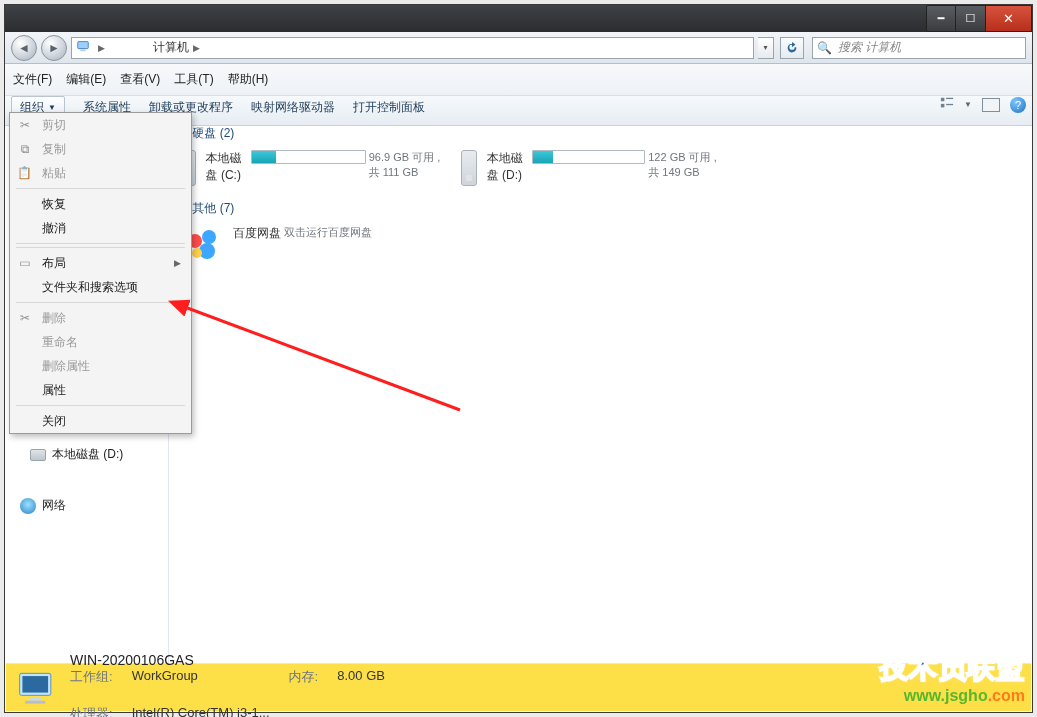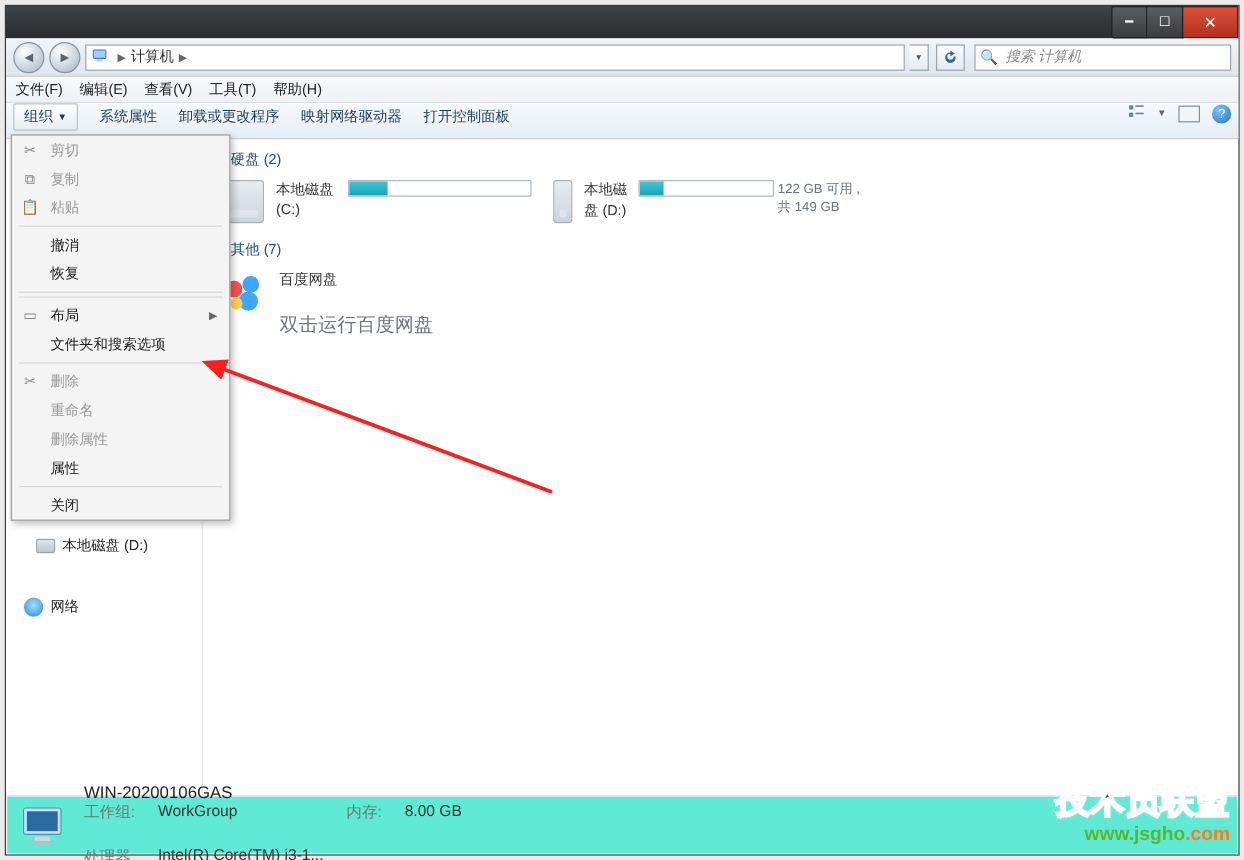--- a/index.html
+++ b/index.html
@@ -10,29 +10,29 @@
   .titlebar { height:27px; background:linear-gradient(#3f4246,#2a2c2f); display:flex; justify-content:flex-end; align-items:stretch; }
   .win-btn { width:30px; display:flex; align-items:center; justify-content:center; color:#fff; font-size:11px; cursor:pointer; }
   .win-btn.min { background:linear-gradient(#5a5d61,#3a3c3f); border:1px solid #222; border-radius:2px 0 0 2px; }
   .win-btn.max { background:linear-gradient(#5a5d61,#3a3c3f); border:1px solid #222; border-left:0; }
   .win-btn.close { width:46px; background:linear-gradient(#d9523c,#b52f1c); border:1px solid #5a0e05; border-radius:0 2px 2px 0; border-left:0; font-size:13px; }
 
   
   .navrow { height:32px; background:linear-gradient(#f2f5f8,#dfe5ec); display:flex; align-items:center; padding:0 6px; gap:4px; border-bottom:1px solid #b5bfc8; }
   .nav-circle { width:26px; height:26px; border-radius:50%; background:radial-gradient(circle at 35% 30%, #fff, #cfd6dd 55%, #a7b0ba); border:1px solid #8a939c; display:flex; align-items:center; justify-content:center; color:#5a636d; font-size:12px; }
   .addr { flex:1; height:22px; border:1px solid #9aa4ad; background:#fff; display:flex; align-items:center; padding:0 4px; font-size:12px; color:#333; }
-  .addr .seg { display:flex; align-items:center; gap:4px; }
+  .addr .seg { display:flex; align-items:center; gap:4px;margin-left:44px; }
   .addr-chev { color:#666; font-size:9px; padding:0 4px; }
   .addr-drop { width:16px; height:22px; border:1px solid #9aa4ad; border-left:0; background:linear-gradient(#fff,#e6ebf0); display:flex; align-items:center; justify-content:center; font-size:8px; color:#555; }
   .refresh { width:24px; height:22px; border:1px solid #9aa4ad; background:linear-gradient(#fafcfe,#e6ebf0); display:flex; align-items:center; justify-content:center; color:#2b6aa0; margin-left:2px; }
   .search { margin-left:4px; width:214px; height:22px; border:1px solid #9aa4ad; background:#fff; display:flex; align-items:center; padding:0 4px; color:#888; font-size:12px; font-style:italic; gap:6px; }
   .search .mag { font-style:normal; color:#6f7a84; }
 
   
-  .menubar { height:22px; background:linear-gradient(#f7f9fb,#eef2f6); display:flex; align-items:center; padding:0 8px; gap:14px; font-size:12px; color:#222; border-bottom:1px solid #d9dfe5; }
+  .menubar { height:32px; background:linear-gradient(#f7f9fb,#eef2f6); display:flex; align-items:center; padding:0 8px; gap:14px; font-size:12px; color:#222; border-bottom:1px solid #d9dfe5; }
   .menubar span { cursor:default; }
 
   
   .toolbar { height:30px; background:linear-gradient(#f7fafc,#e6ecf2); display:flex; align-items:flex-start; padding:0 6px; gap:18px; font-size:12px; color:#1b3a57; border-bottom:1px solid #c9d2da; position:relative; }
   .tool-left { display:flex; align-items:center; gap:18px; }
   .tool-org { display:flex; align-items:center; gap:4px; background:linear-gradient(#fff,#e7edf3); border:1px solid #b9c4ce; border-radius:2px; padding:2px 8px; }
   .tool-right { margin-left:auto; display:flex; align-items:center; gap:10px; color:#3f5a73; }
   .tool-right .pane { width:18px; height:14px; border:1px solid #7f8e9b; background:#f2f5f8; }
   .help { width:16px; height:16px; border-radius:50%; background:radial-gradient(circle at 35% 30%, #7ec5ff, #1f74c2); color:#fff; font-size:11px; display:flex; align-items:center; justify-content:center; }
 
@@ -52,24 +52,24 @@
   .drive .dicon { width:40px; height:36px; background:linear-gradient(#e8ecef,#cdd4da); border:1px solid #aab2b9; border-radius:3px; position:relative; }
   .drive .dicon::after { content:""; position:absolute; left:4px; right:4px; bottom:4px; height:6px; background:#dfe4e8; border-radius:1px; }
   .drive-info { flex:1; display:flex; flex-direction:row; gap:3px; }
   .bar { width:190px; height:14px; border:1px solid #b0bac2; background:#fff; border-radius:1px; overflow:hidden; }
   .bar > i { display:block; height:100%; background:linear-gradient(#3ec8d8,#17a4b6); }
   .drive-sub { font-size:11px; color:#6e767d; }
 
   .other-item { display:flex; gap:10px; }
   .other-item .logo { width:40px; height:40px; position:relative; }
   .other-item .logo svg { width:40px; height:40px; }
-  .other-item .sub { font-size:16px; color:#6e767d;text-align:right; }
-
-  
-  .details { position:absolute; left:1px; right:1px; bottom:1px; height:48px; border-top:1px solid #e2e7ec; background:#5eead4; display:flex; align-items:center; padding:4px 10px; gap:10px; font-size:12px; color:#333; }
+  .other-item .sub { font-size:11px; color:#6e767d;text-align:right; }
+
+  
+  .details { position:absolute; left:1px; right:1px; bottom:1px; height:48px; border-top:1px solid #e2e7ec; background:#fde047; display:flex; align-items:center; padding:4px 10px; gap:10px; font-size:12px; color:#333; }
   .details .pc { width:44px; height:38px; }
   .details .cols { display:grid; grid-template-columns:auto auto auto auto; column-gap:40px; row-gap:2px; font-size:13px;gap:19px; }
   .details .k { color:#6e767d; }
   .details .hn { font-size:14px; color:#222; }
 
   
   .dropdown { position:absolute; left:9px; top:112px; width:183px; background:#f4f4f4; border:1px solid #9a9a9a; box-shadow:2px 3px 6px rgba(0,0,0,.25); font-size:12px; z-index:20; }
   .dropdown .row { display:flex; align-items:center; height:24px; padding:0 10px 0 6px; gap:8px; color:#222; }
   .dropdown .row.dis { color:#9a9a9a; }
   .dropdown .sep { height:1px; background:#d8d8d8; margin:3px 6px; }
@@ -176,20 +176,21 @@
     <div class="content">
       <div class="sect-title">▴ <span>硬盘 (2)</span></div>
       <div class="drives">
         <div class="drive">
           <div class="dicon"></div>
           <div class="drive-info">
             <span>本地磁盘 (C:)</span>
             <div class="bar">
                 <i style="width:21%"></i>
               </div>
+            <span class="drive-sub">96.9 GB 可用 , 共 111 GB</span>
           </div>
         </div>
         <div class="drive">
           <div class="dicon"></div>
           <div class="drive-info">
             <span>本地磁盘 (D:)</span>
             <div class="bar">
                 <i style="width:18%"></i>
               </div>
             <span class="drive-sub">122 GB 可用 , 共 149 GB</span>
@@ -200,21 +201,21 @@
       <div class="sect-title">▴ <span>其他 (7)</span></div>
       <div class="other-item">
         <div class="logo">
           <svg viewBox="0 0 40 40">
               <circle cx="12" cy="16" r="7" fill="#ff4d4d"></circle>
               <circle cx="26" cy="12" r="7" fill="#3da7ff"></circle>
               <circle cx="24" cy="26" r="8" fill="#3da7ff"></circle>
               <circle cx="14" cy="28" r="5" fill="#ffd24d"></circle>
             </svg>
         </div>
-        <div style="display:flex;flex-direction:column;gap:19px">
+        <div style="display:flex;flex-direction:row;gap:3px">
           <span>百度网盘</span>
           <span class="sub">双击运行百度网盘</span>
         </div>
       </div>
     </div>
   </div>
 
   <div class="details">
     <svg class="pc" viewBox="0 0 48 40">
         <rect x="4" y="4" width="34" height="24" rx="2" fill="#bfe4ff" stroke="#5a8bb0"></rect>
@@ -248,25 +249,25 @@
       <span class="ic">⧉</span>
       <span>复制</span>
     </div>
     <div class="row dis">
       <span class="ic">📋</span>
       <span>粘贴</span>
     </div>
     <div class="sep"></div>
     <div class="row">
       <span class="ic"></span>
+      <span>恢复</span>
+    </div>
+    <div class="row">
+      <span class="ic"></span>
       <span>撤消</span>
-    </div>
-    <div class="row">
-      <span class="ic"></span>
-      <span>恢复</span>
     </div>
     <div class="sep"></div>
     <div class="sep"></div>
     <div class="row">
       <span class="ic">▭</span>
       <span>布局</span>
       <span class="sub">▶</span>
     </div>
     <div class="row">
       <span class="ic"></span>

